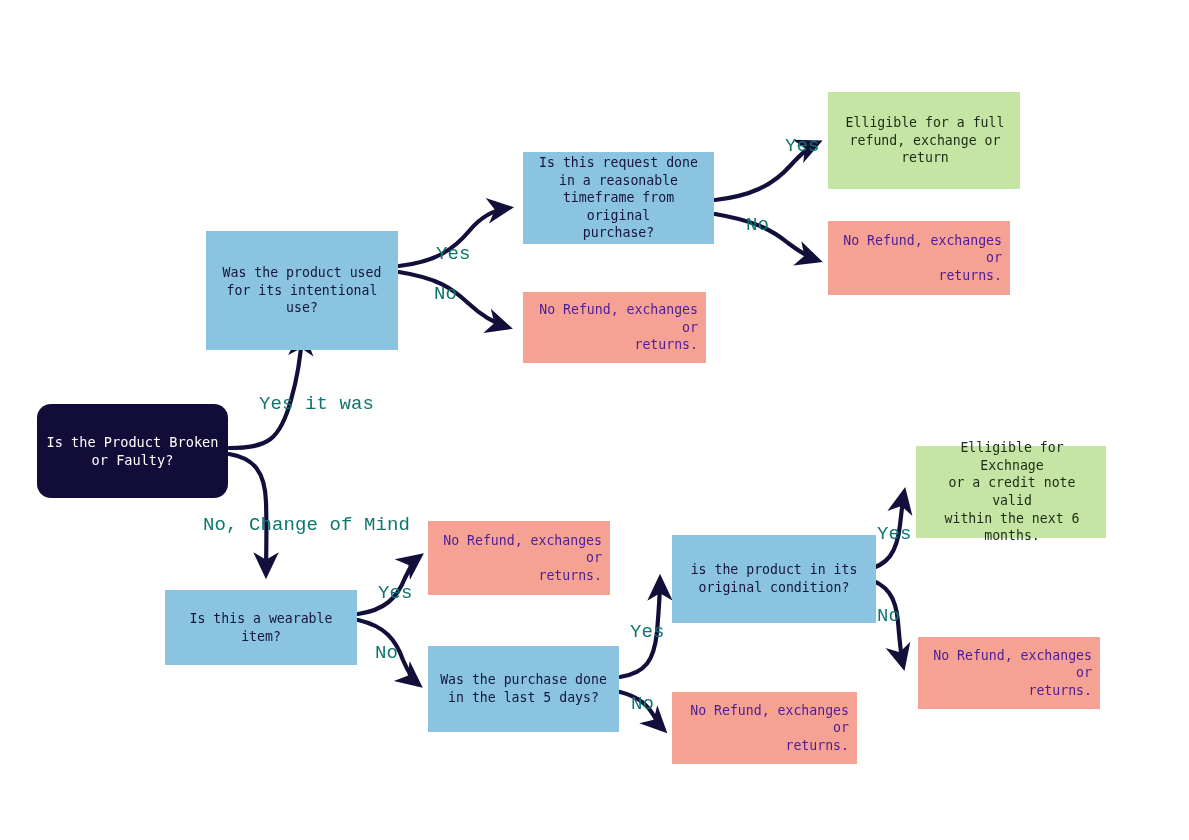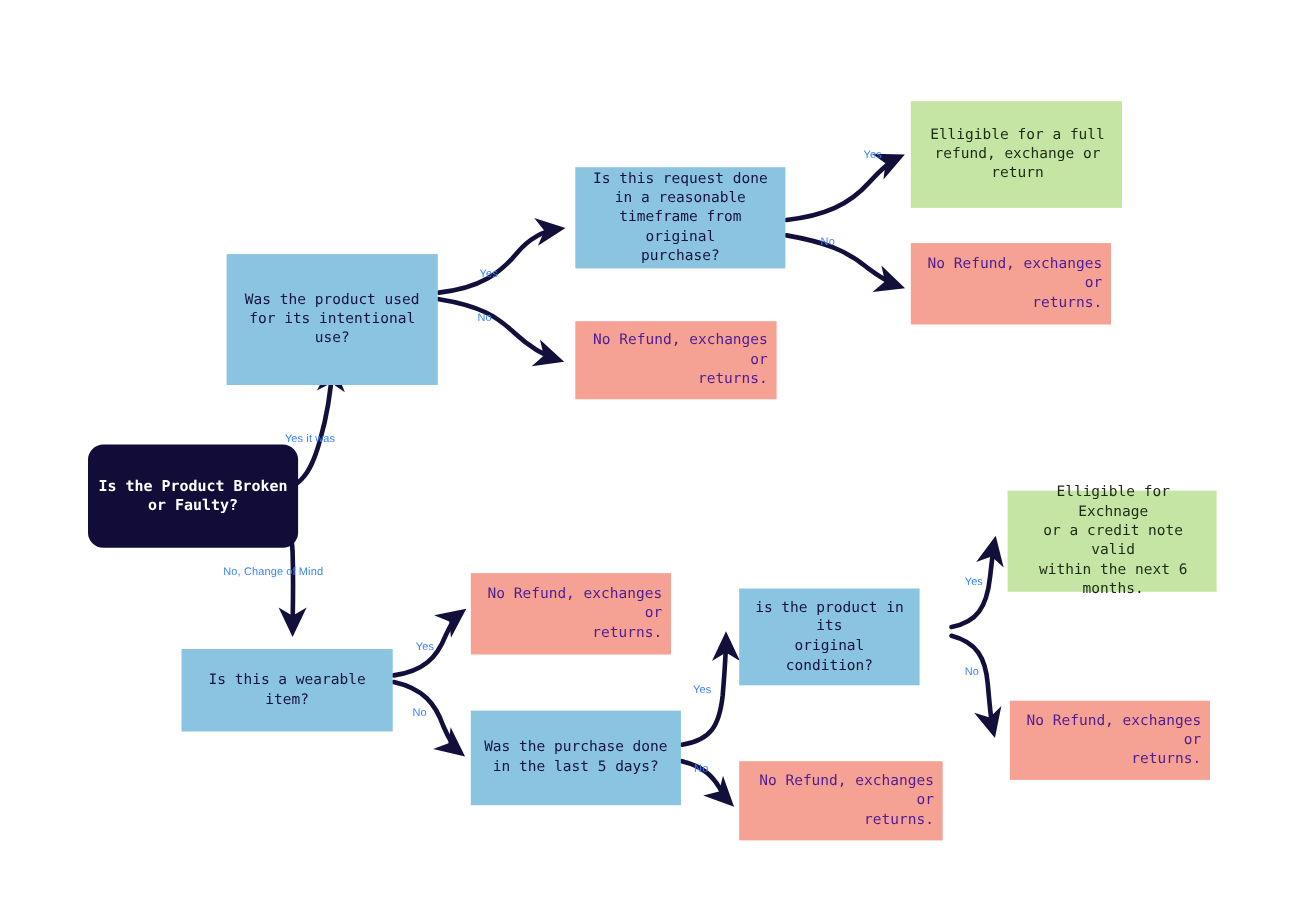--- a/index.html
+++ b/index.html
@@ -32,23 +32,23 @@
     stroke: #12103a;
     stroke-width: 4.2;
     stroke-linecap: round;
   }
   .arrow-head {
     fill: #12103a;
     stroke: none;
   }
   .edge-label {
     position: absolute;
-    font-family: Liberation Sans, sans-serif;
-    font-size: 10px;
-    color: #3b82f6;
+    font-family: Liberation Mono, monospace;
+    font-size: 19px;
+    color: #0f766e;
     white-space: nowrap;
     line-height: 1;
     letter-spacing: 0.1px;
   }
   .node {
     position: absolute;
     box-sizing: border-box;
     display: flex;
     align-items: center;
     justify-content: center;
@@ -57,22 +57,21 @@
     font-size: 13.2px;
     line-height: 1.33;
     white-space: pre-line;
     padding: 4px 8px;
   }
   .node.start {
     background: #120c38;
     color: #ffffff;
     border-radius: 14px;
     font-size: 13.6px;
-    font-weight: bold;
-    margin-left: 43px;
+    font-weight: normal;
   }
   .node.decision {
     background: #8ac4e0;
     color: #16143c;
   }
   .node.success {
     background: #c5e5a4;
     color: #1d2a15;
     padding-left: 10px;
   }
@@ -137,21 +136,21 @@
       <div class="node reject" style="left: 828px; top: 221px; width: 182px; height: 74px;">No Refund, exchanges or
 returns.</div>
       <div class="node reject" style="left: 523px; top: 292px; width: 183px; height: 71px;">No Refund, exchanges or
 returns.</div>
       <div class="node decision" style="left: 165px; top: 590px; width: 192px; height: 75px;">Is this a wearable
 item?</div>
       <div class="node reject" style="left: 428px; top: 521px; width: 182px; height: 74px;">No Refund, exchanges or
 returns.</div>
       <div class="node decision" style="left: 428px; top: 646px; width: 191px; height: 86px;">Was the purchase done
 in the last 5 days?</div>
-      <div class="node decision" style="left: 672px; top: 535px; width: 164px; height: 88px;">is the product in its
+      <div class="node decision" style="left: 672px; top: 535px; width: 204px; height: 88px;">is the product in its
 original condition?</div>
       <div class="node success" style="left: 916px; top: 446px; width: 190px; height: 92px;">Elligible for Exchnage
 or a credit note valid
 within the next 6
 months.</div>
       <div class="node reject" style="left: 918px; top: 637px; width: 182px; height: 72px;">No Refund, exchanges or
 returns.</div>
       <div class="node reject" style="left: 672px; top: 692px; width: 185px; height: 72px;">No Refund, exchanges or
 returns.</div>
     </div>

